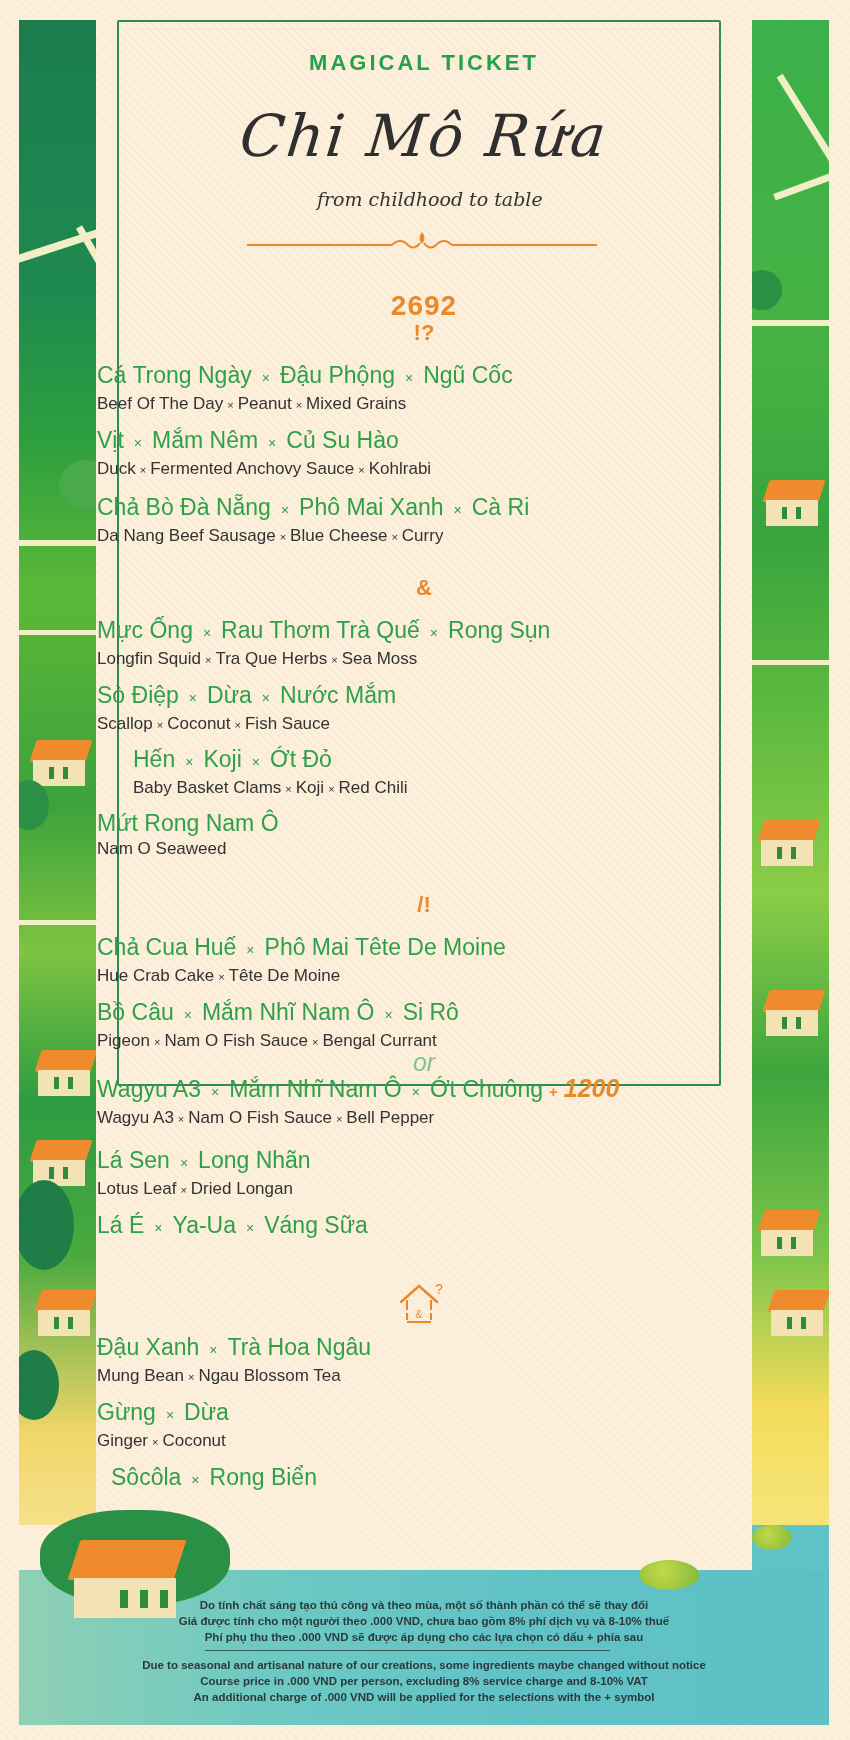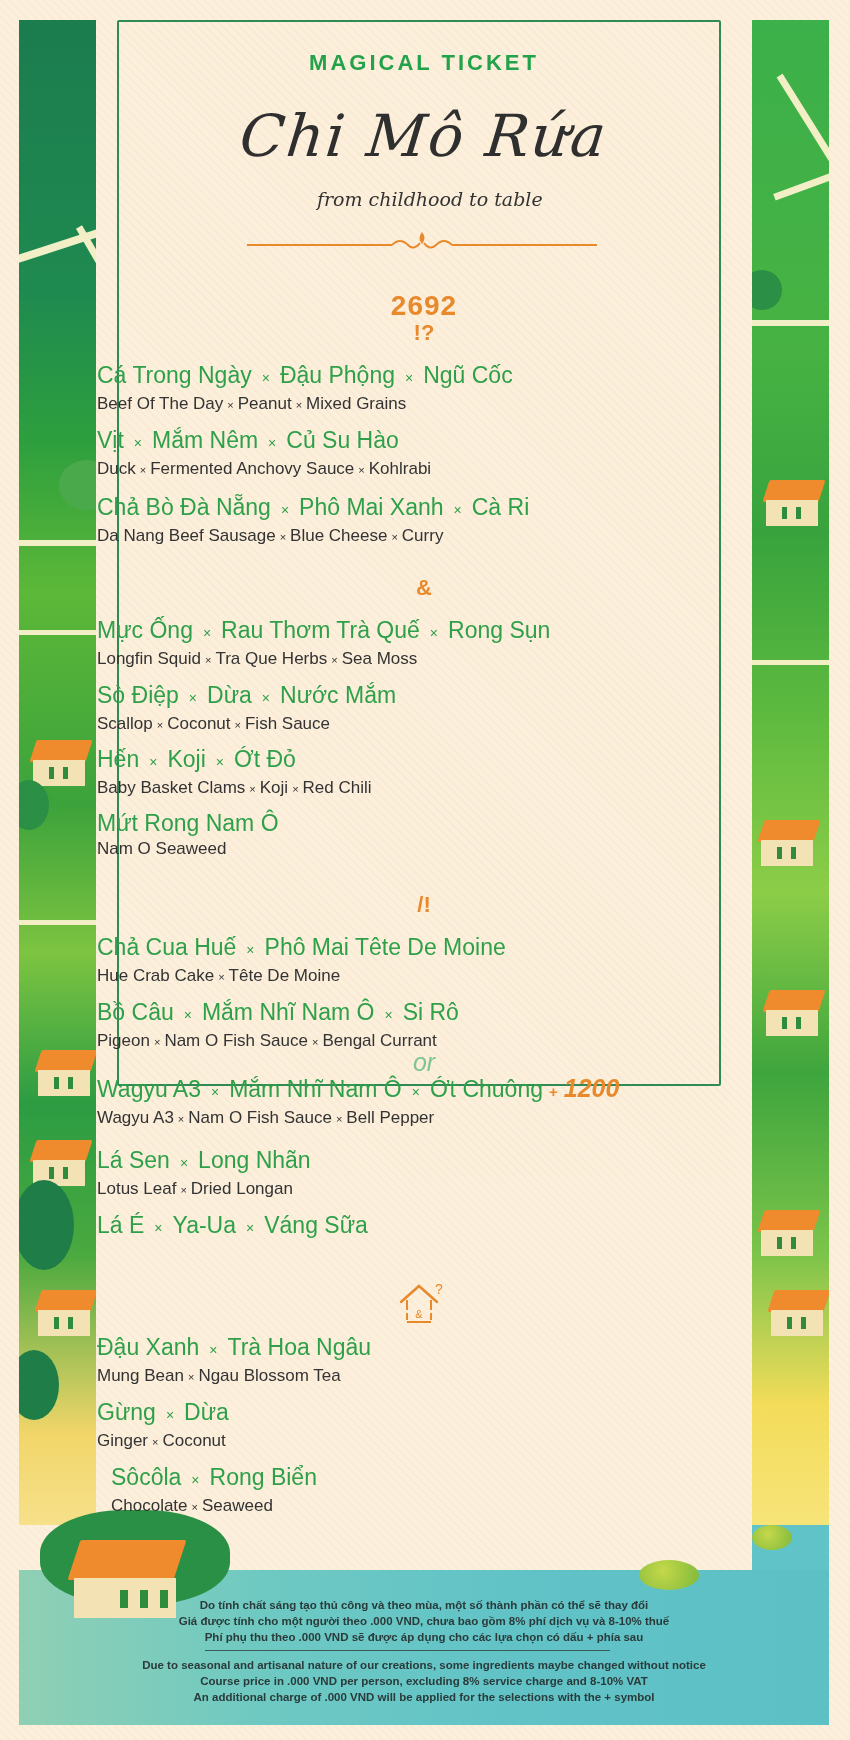--- a/index.html
+++ b/index.html
@@ -295,21 +295,21 @@
 
   <div class="section-mark" style="top:555px;">&amp;</div>
   <div class="dish" style="top:595px;">
     <div class="vn"><span>Mực Ống</span><span class="x">×</span><span>Rau Thơm Trà Quế</span><span class="x">×</span><span>Rong Sụn</span></div>
     <div class="en"><span>Longfin Squid</span><span class="x">×</span><span>Tra Que Herbs</span><span class="x">×</span><span>Sea Moss</span></div>
   </div>
   <div class="dish" style="top:660px;">
     <div class="vn"><span>Sò Điệp</span><span class="x">×</span><span>Dừa</span><span class="x">×</span><span>Nước Mắm</span></div>
     <div class="en"><span>Scallop</span><span class="x">×</span><span>Coconut</span><span class="x">×</span><span>Fish Sauce</span></div>
   </div>
-  <div class="dish" style="top:724px;">
+  <div class="dish" style="top:724px;padding-left:36px;">
     <div class="vn"><span>Hến</span><span class="x">×</span><span>Koji</span><span class="x">×</span><span>Ớt Đỏ</span></div>
     <div class="en"><span>Baby Basket Clams</span><span class="x">×</span><span>Koji</span><span class="x">×</span><span>Red Chili</span></div>
   </div>
   <div class="dish" style="top:788px;">
     <div class="vn"><span>Mứt Rong Nam Ô</span></div>
     <div class="en"><span>Nam O Seaweed</span></div>
   </div>
 
   <div class="section-mark" style="top:872px;">/!</div>
   <div class="dish" style="top:912px;">
@@ -344,21 +344,20 @@
   <div class="dish" style="top:1312px;">
     <div class="vn"><span>Đậu Xanh</span><span class="x">×</span><span>Trà Hoa Ngâu</span></div>
     <div class="en"><span>Mung Bean</span><span class="x">×</span><span>Ngau Blossom Tea</span></div>
   </div>
   <div class="dish" style="top:1377px;">
     <div class="vn"><span>Gừng</span><span class="x">×</span><span>Dừa</span></div>
     <div class="en"><span>Ginger</span><span class="x">×</span><span>Coconut</span></div>
   </div>
   <div class="dish" style="top:1442px;margin-left:14px;">
     <div class="vn"><span>Sôcôla</span><span class="x">×</span><span>Rong Biển</span></div>
-    <div class="en"><span>Chocolate</span><span class="x">×</span><span>Seaweed</span></div>
   </div>
 </div>
 
 <div class="notes notes-vn">
   <div>Do tính chất sáng tạo thủ công và theo mùa, một số thành phần có thể sẽ thay đổi</div>
   <div>Giá được tính cho một người theo .000 VND, chưa bao gồm 8% phí dịch vụ và 8-10% thuế</div>
   <div>Phí phụ thu theo .000 VND sẽ được áp dụng cho các lựa chọn có dấu + phía sau</div>
 </div>
 <div class="notes-divider"></div>
 <div class="notes notes-en">

